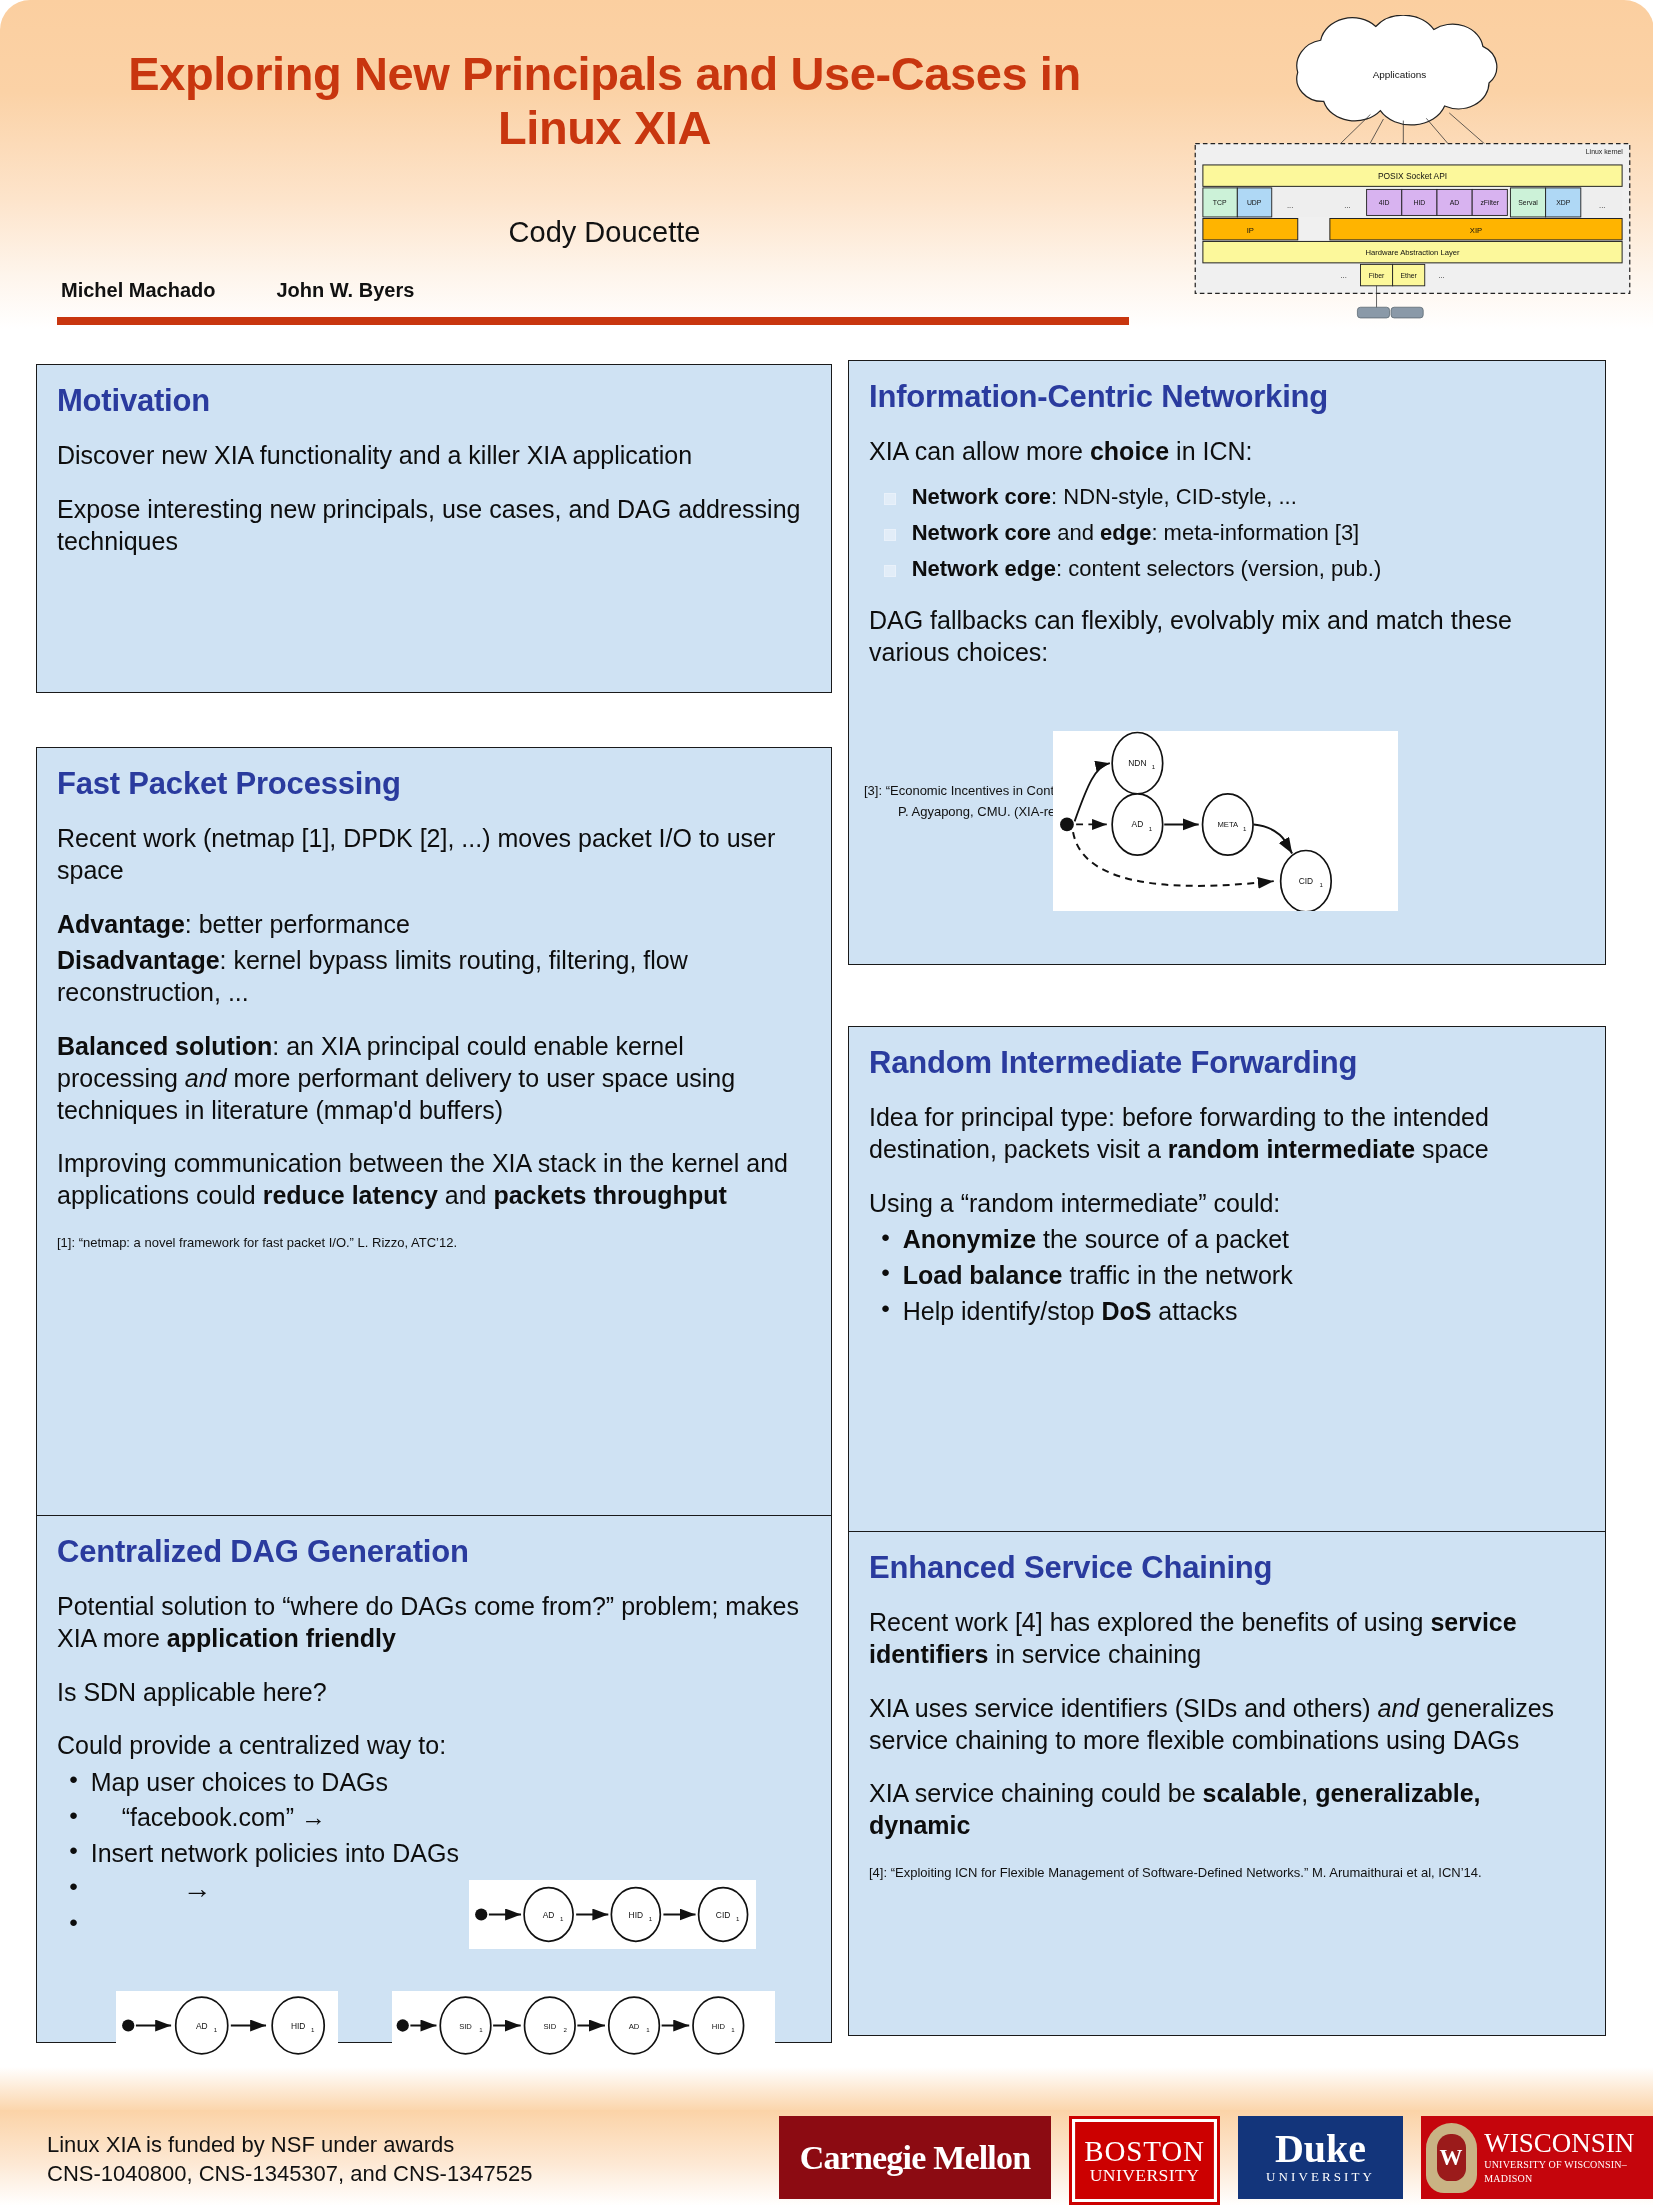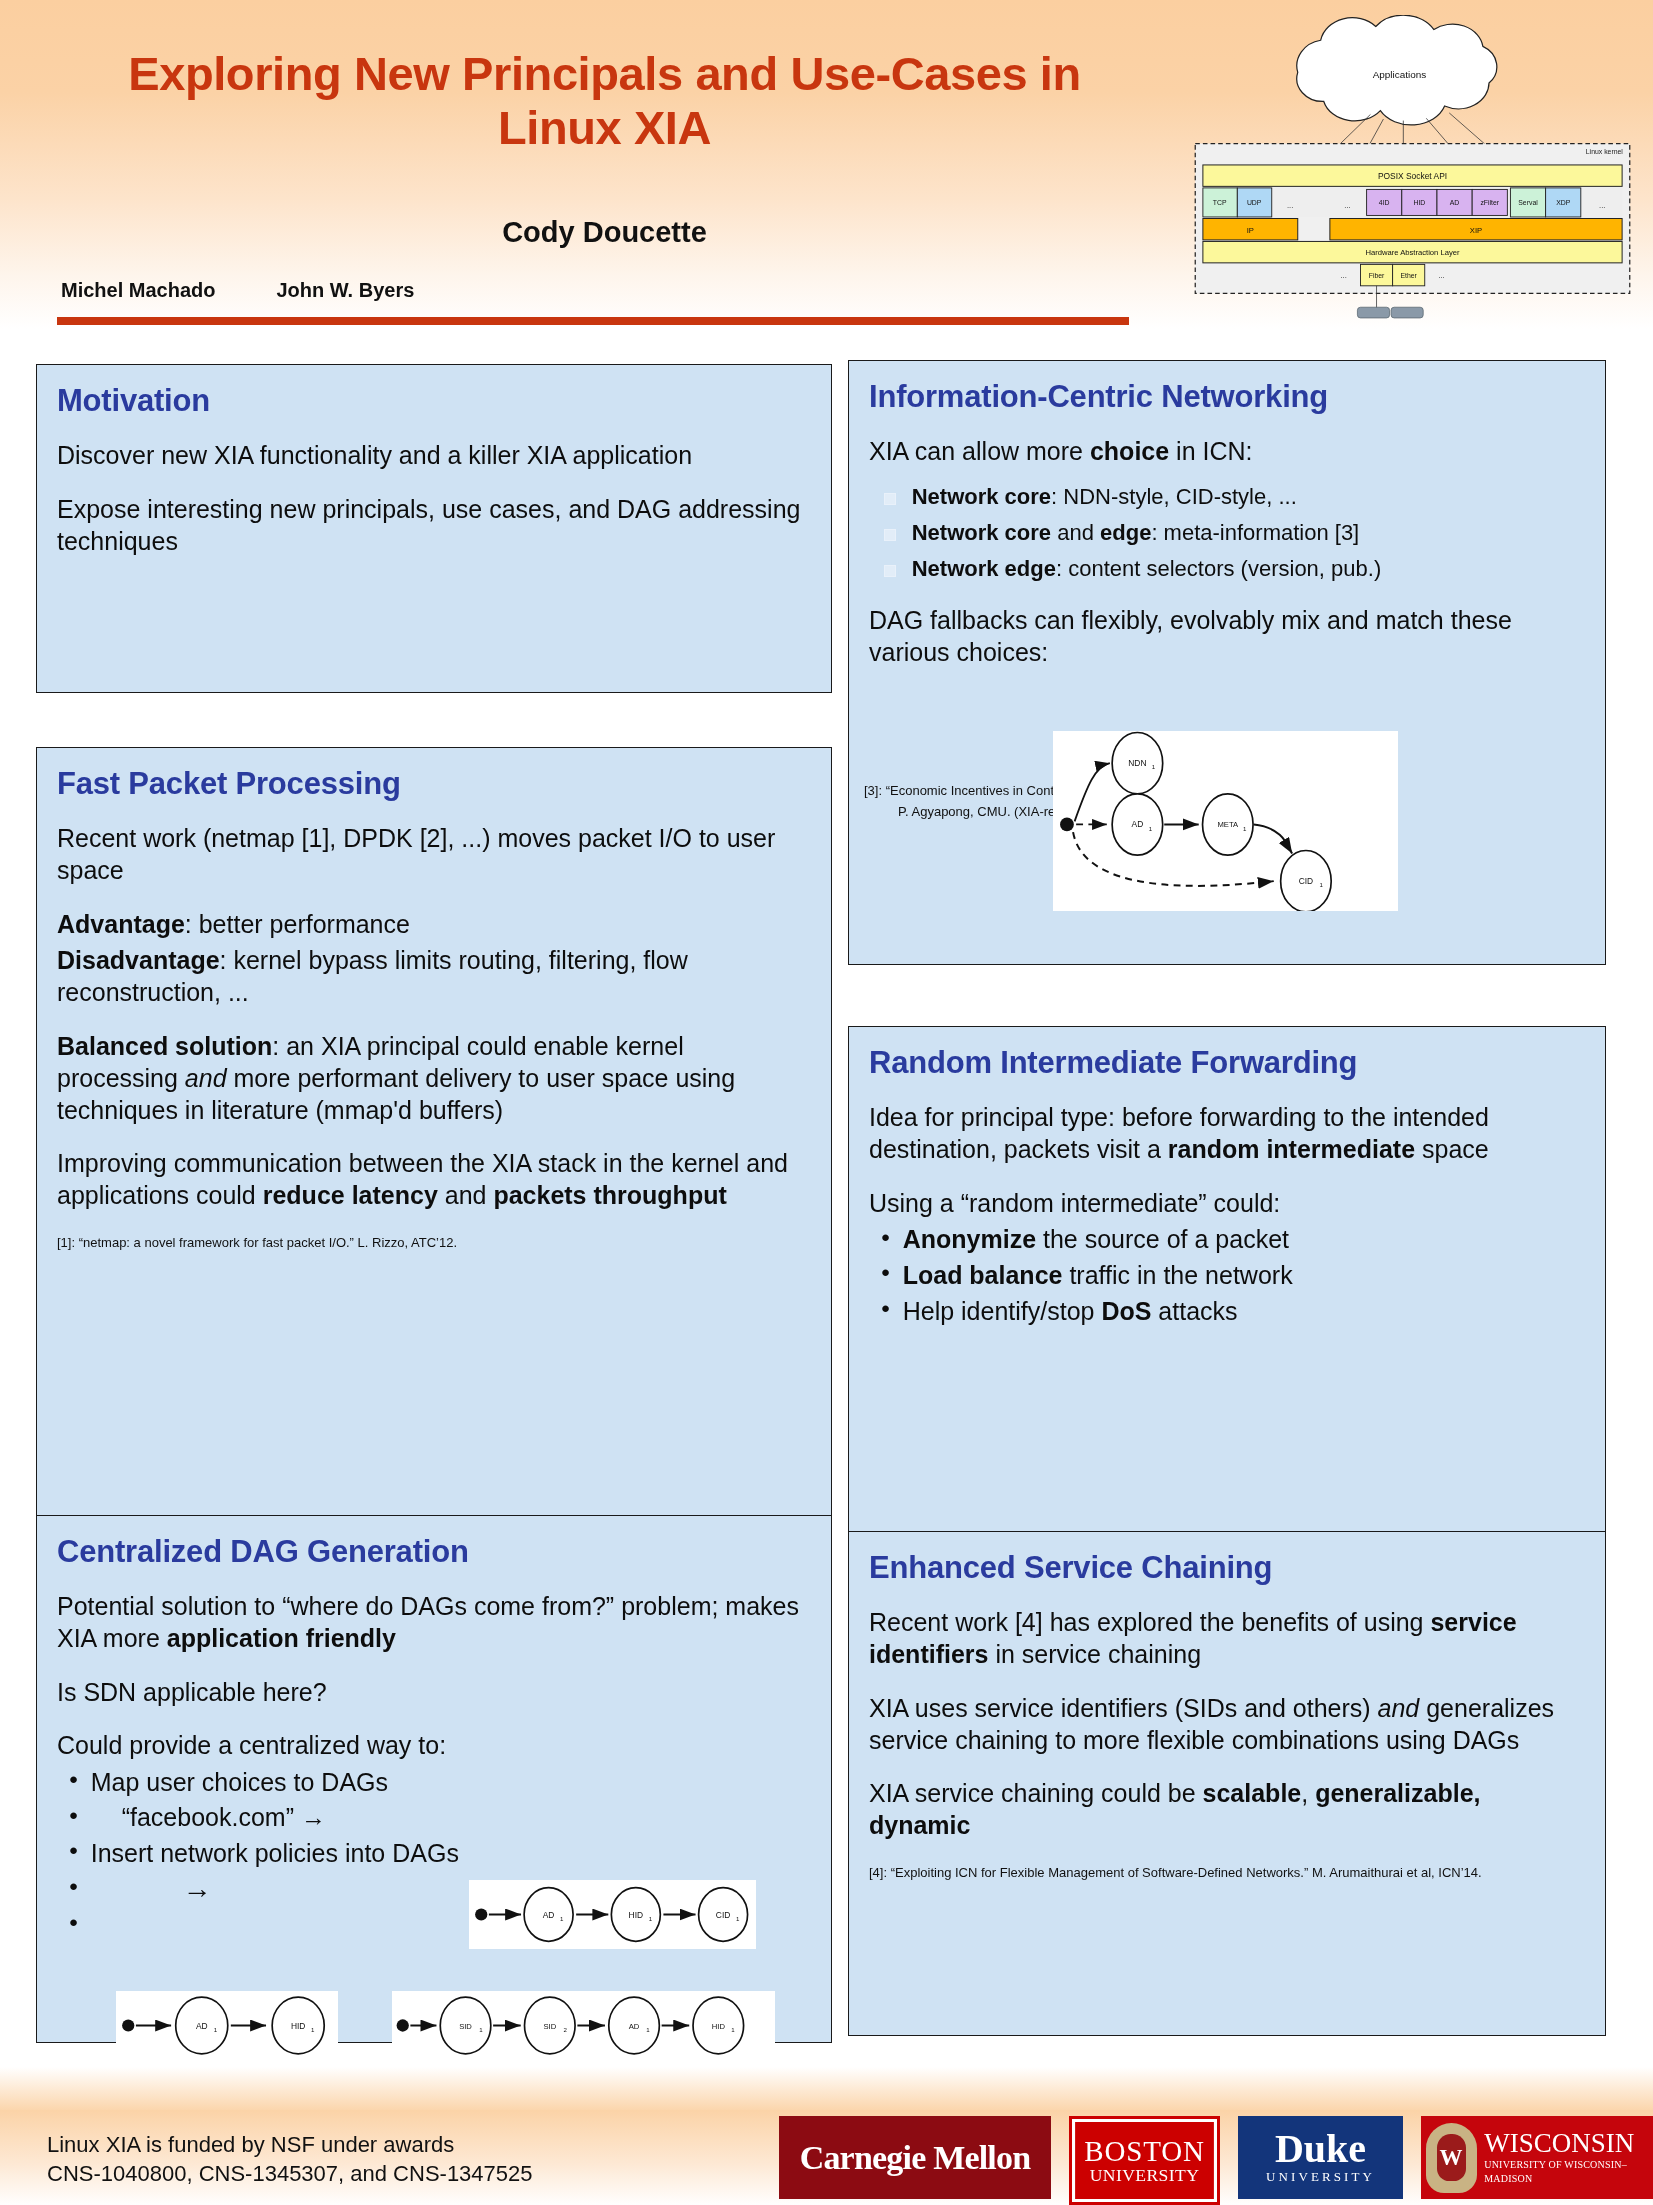--- a/index.html
+++ b/index.html
@@ -6,33 +6,34 @@
   body{
     width:1654px;height:2205px;
     font-family:"Liberation Sans", sans-serif;
     background:#ffffff;
     position:relative;
     overflow:hidden;
   }
   #poster{
     position:absolute;inset:0;
     background:linear-gradient(to bottom,#fbcfa0 0px,#fbd2a6 92px,#fde4cb 199px,#fef5ec 276px,#ffffff 329px,#ffffff 2067px,#fbd3a7 2113px,#fde8d3 2167px,#ffffff 2205px);
+    border-radius:30px;
   }
   
   .title{
     position:absolute;left:61px;top:47px;width:1087px;
     text-align:center;
     color:#C8360F;
     font-weight:bold;
     font-size:47px;line-height:1.14;
     letter-spacing:-0.4px;
   }
   .author{
     position:absolute;left:61px;top:216px;width:1087px;
-    text-align:center;font-weight:bold;font-size:29px;color:#111;
+    text-align:center;font-weight:normal;font-size:29px;color:#111;
   }
   .coauthors{
     position:absolute;left:61px;top:279px;width:1087px;
     text-align:left;font-weight:bold;font-size:20px;color:#111;
   }
   .coauthors span{display:inline-block;}
   .coauthors .gap{width:61px;}
   .rule{
     position:absolute;left:57px;top:317px;width:1072px;height:7.7px;background:#C8360F;
   }

